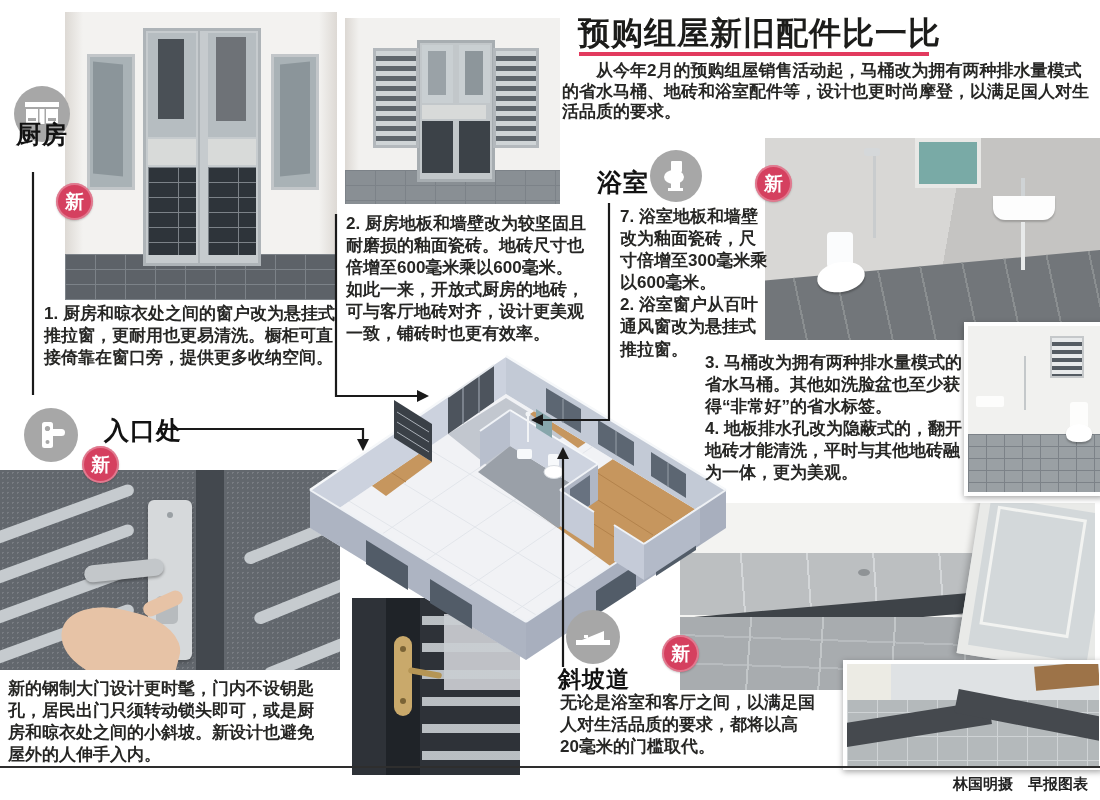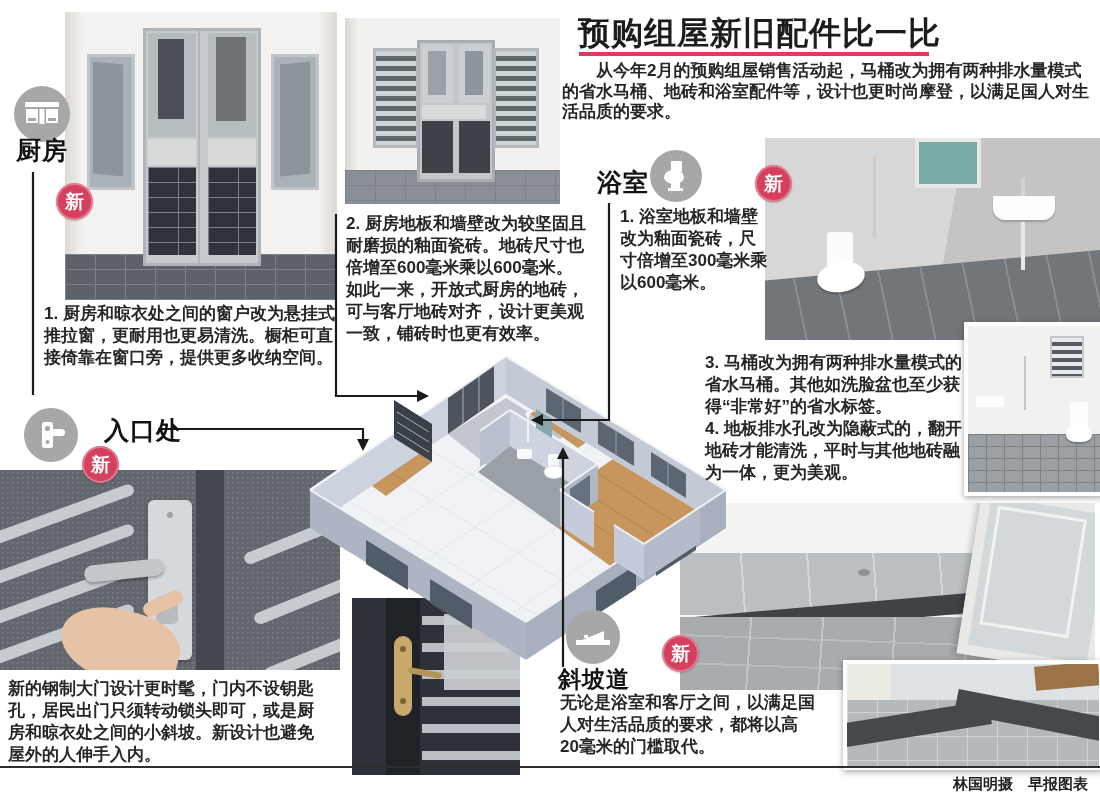--- a/index.html
+++ b/index.html
@@ -71,21 +71,21 @@
   <div class="iconcircle" style="left:14px;top:86px;width:56px;height:56px;">
     <svg width="36" height="32" viewBox="0 0 36 32">
       <rect x="1" y="4" width="34" height="5" fill="#fff"></rect>
       <rect x="2" y="11" width="12" height="14" fill="#fff"></rect>
       <rect x="22" y="11" width="12" height="14" fill="#fff"></rect>
       <rect x="15.5" y="11" width="5" height="15" fill="#fff"></rect>
       <rect x="4" y="20" width="8" height="3" fill="#a7a7a7"></rect>
       <rect x="24" y="20" width="8" height="3" fill="#a7a7a7"></rect>
     </svg>
   </div>
-  <div class="seclabel" style="left:16px;top:134px;font-size:25px;">厨房</div>
+  <div class="seclabel" style="left:16px;top:118px;font-size:25px;">厨房</div>
   <div class="badge" style="left:56px;top:183px;">新</div>
 
   <div class="bodytext" style="left:44px;top:303px;width:292px;">1. 厨房和晾衣处之间的窗户改为悬挂式推拉窗，更耐用也更易清洗。橱柜可直接倚靠在窗口旁，提供更多收纳空间。</div>
 
   <div class="photo" style="left:345px;top:18px;width:215px;height:186px;background:#f2f1ef;">
     <div class="ph tiles-dark" style="left:0;bottom:0;width:215px;height:34px;background-color:#898f94;"></div>
     <div class="ph" style="left:0;top:0;width:14px;height:152px;background:linear-gradient(90deg,#dcd8d3,transparent);"></div>
     <div class="ph" style="left:72px;top:22px;width:72px;height:136px;border:3px solid #a7adb1;background:#c2c7ca;">
       <div class="ph" style="left:2px;top:2px;width:31px;height:58px;background:#c9cfd2;">
           <div class="ph" style="left:6px;top:6px;width:18px;height:44px;background:#9aa2a7;"></div>
@@ -108,21 +108,22 @@
     <svg width="28" height="32" viewBox="0 0 28 32">
       <rect x="9" y="1" width="11" height="11" rx="1" fill="#fff"></rect>
       <ellipse cx="12" cy="17" rx="10" ry="7" fill="#fff"></ellipse>
       <rect x="9" y="22" width="9" height="7" fill="#fff"></rect>
       <rect x="6" y="28" width="15" height="3" fill="#fff"></rect>
     </svg>
   </div>
   <div class="badge" style="left:755px;top:165px;">新</div>
 
   <div class="bodytext" style="left:620px;top:206px;width:152px;">
-    <p>1. 浴室地板和墙壁改为釉面瓷砖，尺寸倍增至300毫米乘以600毫米。</p>
+    <p>7. 浴室地板和墙壁改为釉面瓷砖，尺寸倍增至300毫米乘以600毫米。</p>
+    <p>2. 浴室窗户从百叶通风窗改为悬挂式推拉窗。</p>
   </div>
 
   <div class="photo" style="left:765px;top:138px;width:335px;height:202px;background:linear-gradient(100deg,#d8d7d5 0 54%,#c5c4c2 54%);">
     <div class="ph" style="left:0;bottom:0;width:335px;height:90px;background:#72767a;clip-path:polygon(0 34%,100% 0,100% 100%,0 100%);background-image:repeating-linear-gradient(78deg,transparent 0 40px,#8a8e90 40px 42px);"></div>
     <div class="ph" style="left:150px;top:0;width:58px;height:42px;border:4px solid #e8e8e6;background:#79aaa6;"></div>
     <div class="ph" style="left:108px;top:14px;width:3px;height:86px;background:#c9ccce;"></div>
     <div class="ph" style="left:99px;top:10px;width:16px;height:8px;background:#d5d8da;border-radius:3px;"></div>
 
     <div class="ph" style="left:62px;top:94px;width:26px;height:36px;background:#fbfcfd;border-radius:4px;"></div>
     <div class="ph" style="left:52px;top:124px;width:48px;height:30px;background:#ffffff;border-radius:50%;transform:rotate(-10deg);box-shadow:0 2px 2px rgba(0,0,0,.25);"></div>

